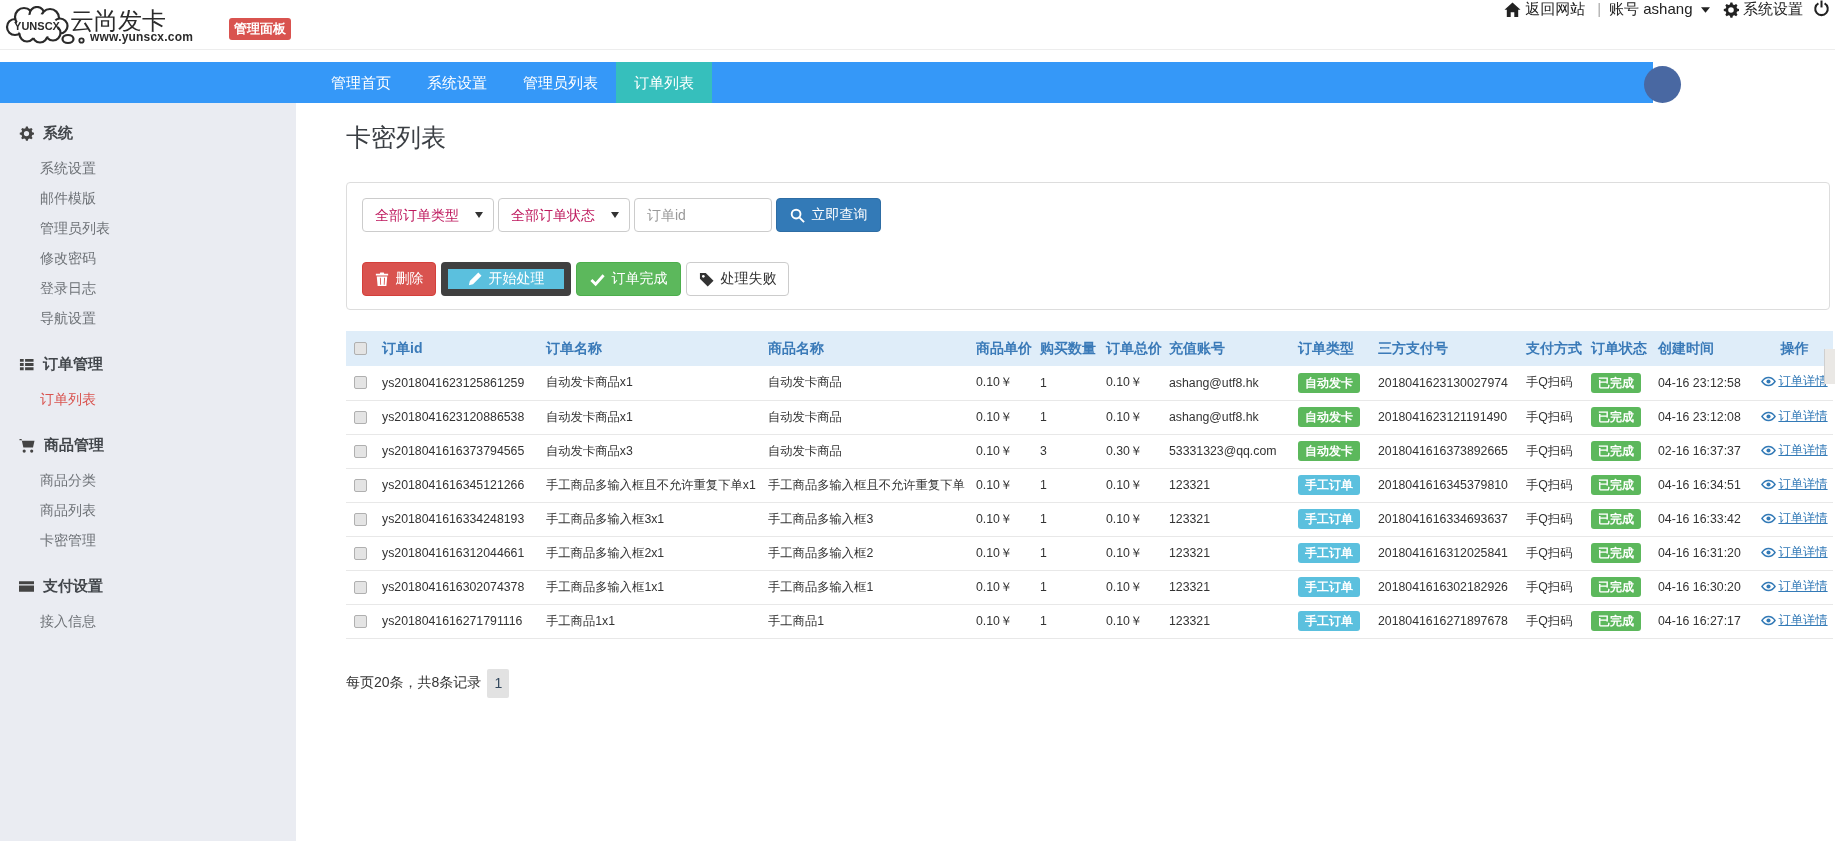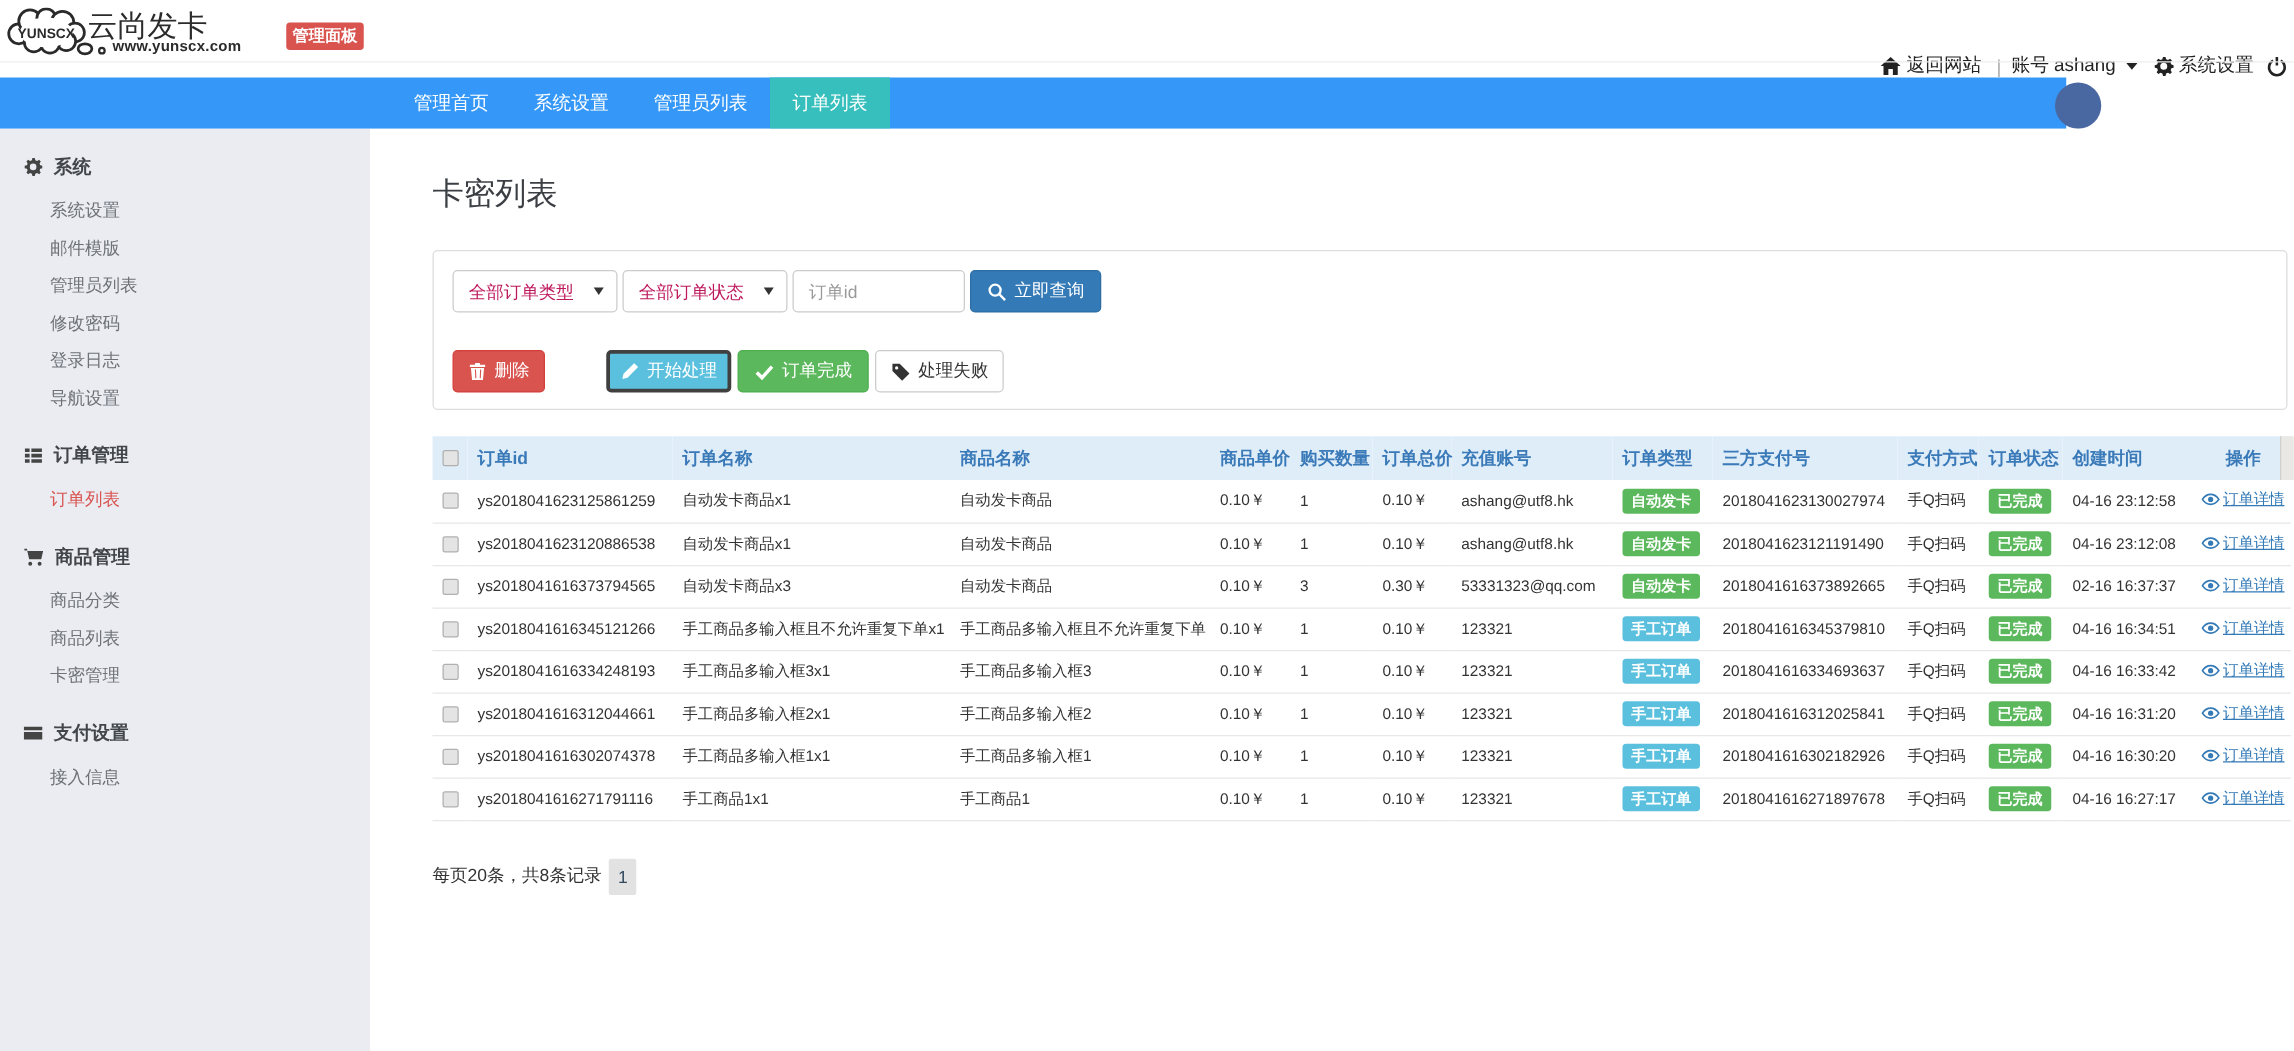--- a/index.html
+++ b/index.html
@@ -4,21 +4,21 @@
 <style>
 * { margin:0; padding:0; box-sizing:border-box; }
 html,body { width:1835px; height:841px; overflow:hidden; background:#fff;
   font-family:"Liberation Sans",sans-serif; }
 .topbar { position:absolute; left:0; top:0; width:1835px; height:62px; background:#fff; }
 .logo-svg { position:absolute; left:4px; top:6px; }
 .logo-cn { position:absolute; left:70px; top:5px; font-size:24px; color:#2b2b2b; letter-spacing:0; }
 .logo-www { position:absolute; left:90px; top:30px; font-size:12px; color:#2b2b2b; letter-spacing:0.2px; font-weight:bold; }
 .badge-admin { position:absolute; left:229px; top:18px; width:62px; height:22px; background:#d9534f;
   border-radius:3px; color:#fff; font-size:13px; font-weight:bold; text-align:center; line-height:22px; }
-.topright { position:absolute; right:5px; top:0; height:62px; display:flex; align-items:flex-end;
+.topright { position:absolute; right:5px; top:0; height:62px; display:flex; align-items:flex-start;
   font-size:15px; color:#222; }
 .topright .it { display:flex; align-items:center; }
 .ml8{margin-left:8px;} .ml10{margin-left:10px;} .ml13{margin-left:13px;}
 .topright svg { display:block; }
 .sep { color:#aaa; margin-left:12px; }
 .topline { position:absolute; left:0; top:49px; width:1835px; height:1px; background:#ededed; }
 .navbar { position:absolute; left:0; top:62px; width:1653px; height:41px; background:#3598f8; }
 .tabs { position:absolute; left:313px; top:0; height:41px; display:flex; }
 .tab { height:41px; line-height:41px; padding:0 18px; color:#fff; font-size:15px; }
 .tab.active { background:#36bfbc; }
@@ -27,38 +27,38 @@
 .sidebar { position:absolute; left:0; top:103px; width:296px; height:738px; background:#eaecf2;
   padding-top:15px; }
 .sb-head { height:30px; display:flex; align-items:center; padding-left:19px; margin-top:16px;
   font-size:15px; font-weight:bold; color:#42464b; }
 .sb-head:first-child { margin-top:0; }
 .sb-head svg { margin-right:9px; }
 .sb-items { margin-top:5px; }
 .sb-item { height:30px; line-height:30px; padding-left:40px; font-size:14px; color:#6e7277; }
 .sb-item.red { color:#d9534f; }
 .main { position:absolute; left:296px; top:103px; width:1539px; height:738px; background:#fff;
-  padding:38px 5px 0 50px; }
+  padding:20px 5px 0 50px; }
 .main h1 { font-size:25px; font-weight:normal; color:#3b3f44; line-height:28px; }
 .panel { margin-top:31px; width:1484px; height:128px; border:1px solid #ddd; border-radius:4px;
   background:#fff; padding:15px 15px; }
 .frow { display:flex; height:34px; }
 .frow + .frow { margin-top:30px;font-family:Liberation Serif, serif; }
 .fselect { width:132px; height:34px; border:1px solid #ccc; border-radius:4px; background:#fff;
   font-size:14px; color:#be185d; line-height:32px; padding-left:12px; position:relative; margin-right:4px; }
 .fselect .car { position:absolute; right:10px; top:13px; width:0; height:0;
   border-left:4px solid transparent; border-right:4px solid transparent; border-top:6px solid #333; }
 .finput { width:138px; height:34px; border:1px solid #ccc; border-radius:4px; font-size:14px;
   color:#999; line-height:32px; padding-left:12px; margin-right:4px; }
 .btn { height:34px; border-radius:4px; font-size:14px; color:#fff; display:flex; align-items:center;
   justify-content:center; margin-right:5px; }
 .btn svg { margin-right:7px; }
 .btn-primary { width:105px; background:#337ab7; border:1px solid #2e6da4; }
 .btn-danger { width:74px; background:#d9534f; border:1px solid #d43f3a; }
-.btn-info { width:100px; background:#5bc0de; border:3px solid #404040;margin-left:44px; }
+.btn-info { width:130px; background:#5bc0de; border:7px solid #404040; }
 .btn-success { width:105px; background:#5cb85c; border:1px solid #4cae4c; }
 .btn-default { width:103px; background:#fff; border:1px solid #ccc; color:#333; }
 table { margin-top:21px; width:1487px; border-collapse:collapse; table-layout:fixed; }
 th { background:#dfedf9; color:#3a7ab8; font-size:14px; text-align:left; font-weight:bold;
   height:35px; padding:0 8px; white-space:nowrap; overflow:visible; }
 td { font-size:12.3px; color:#333; height:34px; padding:0 8px; border-bottom:1px solid #e8e8e8;
   white-space:nowrap; }
 td.ctr, th.ctr { text-align:center; padding:0 2px; }
 .cb { width:13px; height:13px; border:1px solid #b0b0b0; border-radius:2px; background:#e4e4e4; }
 .lbl { display:inline-block; height:20px; line-height:20px; padding:0 7px; border-radius:3px;

